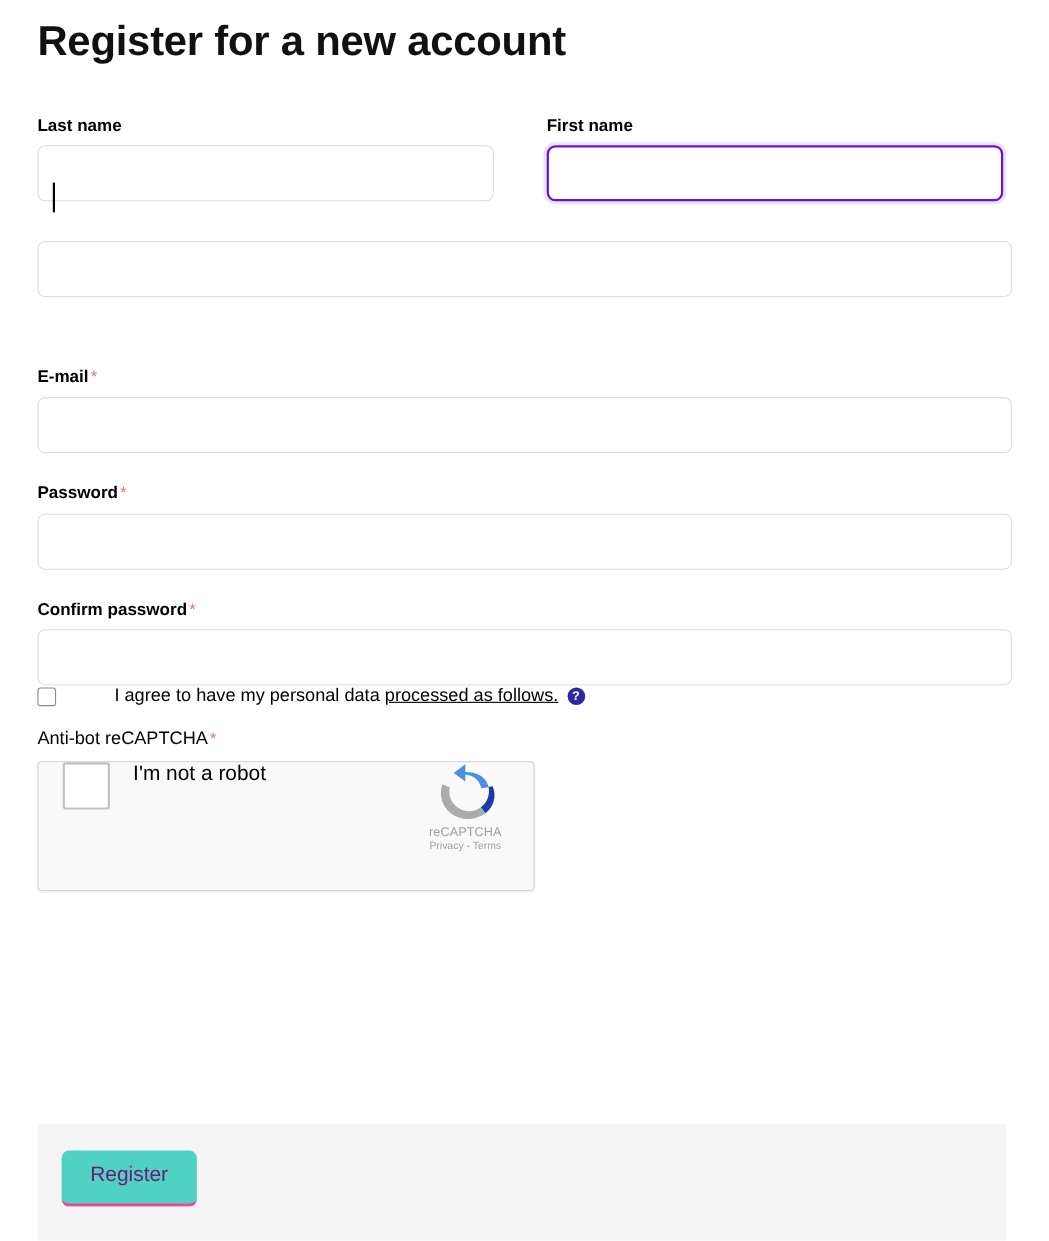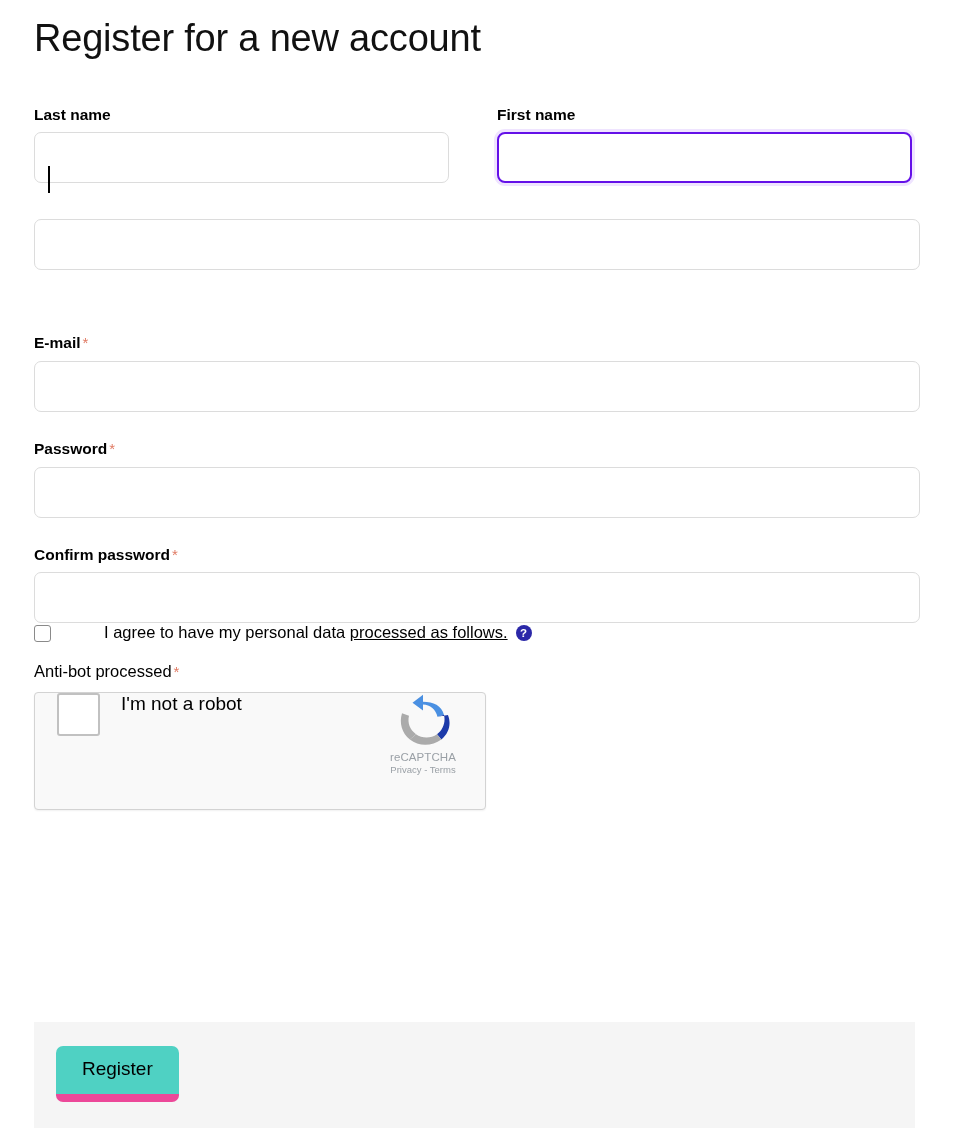--- a/index.html
+++ b/index.html
@@ -14,21 +14,21 @@
     font-family: "Liberation Sans", sans-serif;
     color: #000000;
     overflow: hidden;
     position: relative;
   }
 
   .page { padding: 0; }
 
   .page-title {
     font-size: 38px;
-    font-weight: 400;
+    font-weight: 700;
     line-height: 1.1;
     margin: 0;
     padding: 18px 0 0 34px;
     letter-spacing: -0.2px;
     color: #111111;
   }
 
   .form-area {
     padding: 0 34px;
     margin-top: 46px;
@@ -219,23 +219,23 @@
     top: 1022px;
     width: 881px;
     height: 106px;
     background: #f5f5f5;
     display: flex;
     align-items: flex-start;
   }
   .register-btn {
     margin: 24px 0 0 22px;
     background: #4fd1c3;
-    color: #000000;
+    color: #701a75;
     border: none;
-    border-bottom: 8px solid #ec4899;
+    border-bottom: 3px solid #ec4899;
     border-radius: 7px;
     font-family: "Liberation Sans", sans-serif;
     font-size: 19px;
     padding: 13px 26px 14px 26px;
     cursor: pointer;
     line-height: 1.1;
   }
 </style>
 </head>
 <body>
@@ -299,21 +299,21 @@
 
     <div class="consent-row">
       <div class="checkbox"></div>
       <div class="consent-text">
         <span>I agree to have my personal data</span>
         <span class="consent-link">processed as follows.</span><span class="help-icon">?</span>
       </div>
     </div>
 
     <div class="antibot-label">
-      <span>Anti-bot processed</span><span class="req-star">*</span>
+      <span>Anti-bot reCAPTCHA</span><span class="req-star">*</span>
     </div>
 
     <div class="recaptcha">
       <div class="rc-check"></div>
       <div class="rc-label">I'm not a robot</div>
       <div class="rc-brand">
         <svg class="rc-logo" viewBox="0 0 64 64" aria-hidden="true">
           <path d="M32 10 L32 2 L20 11 L32 20 L32 13 C40 13 47 19 48.5 27 L56 25 C53.5 14.5 43.8 10 32 10 Z" fill="#4a90e2"></path>
           <path d="M48.5 27 L56 25 C58 33 55 42 48 47 L53 53 C62 46 64.5 35 60.5 25 Z" fill="#1c3aa9"></path>
           <path d="M48 47 C41 52 31 52 24 47 L17 53 C27 61 42 61 53 53 Z" fill="#ababab"></path>

